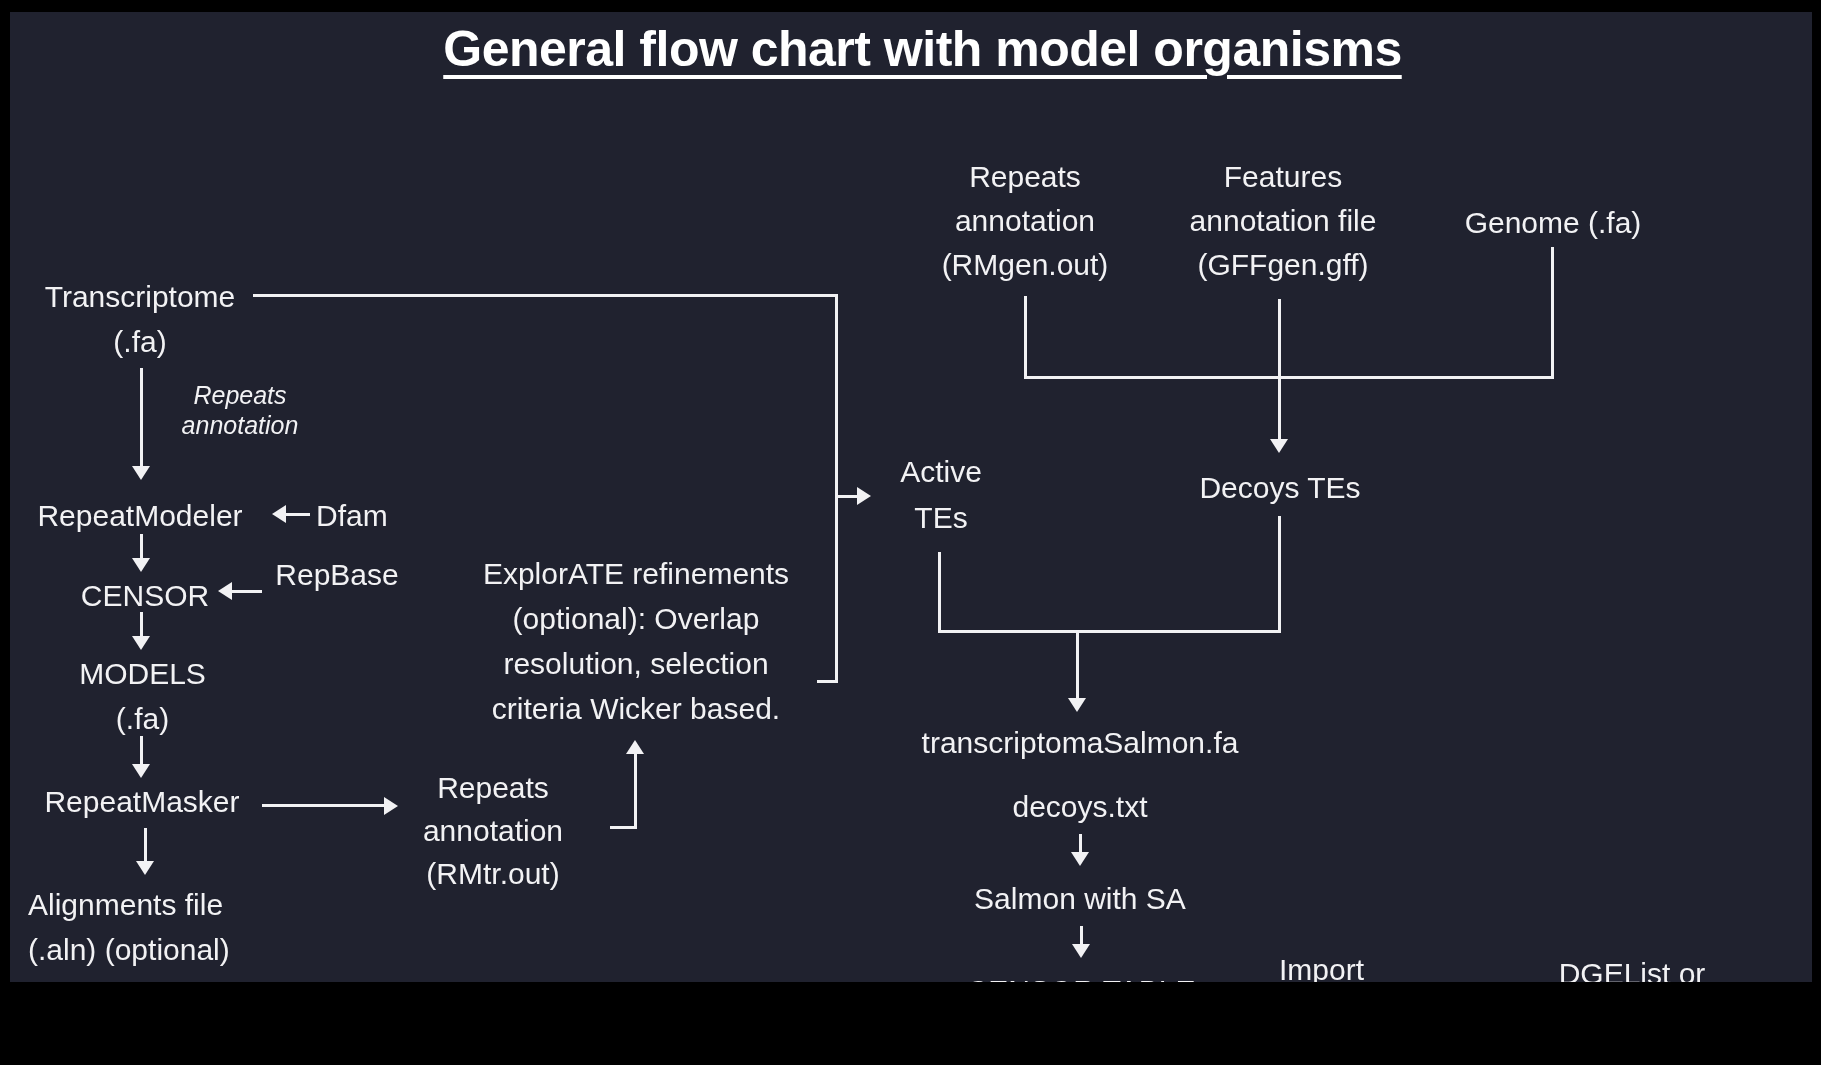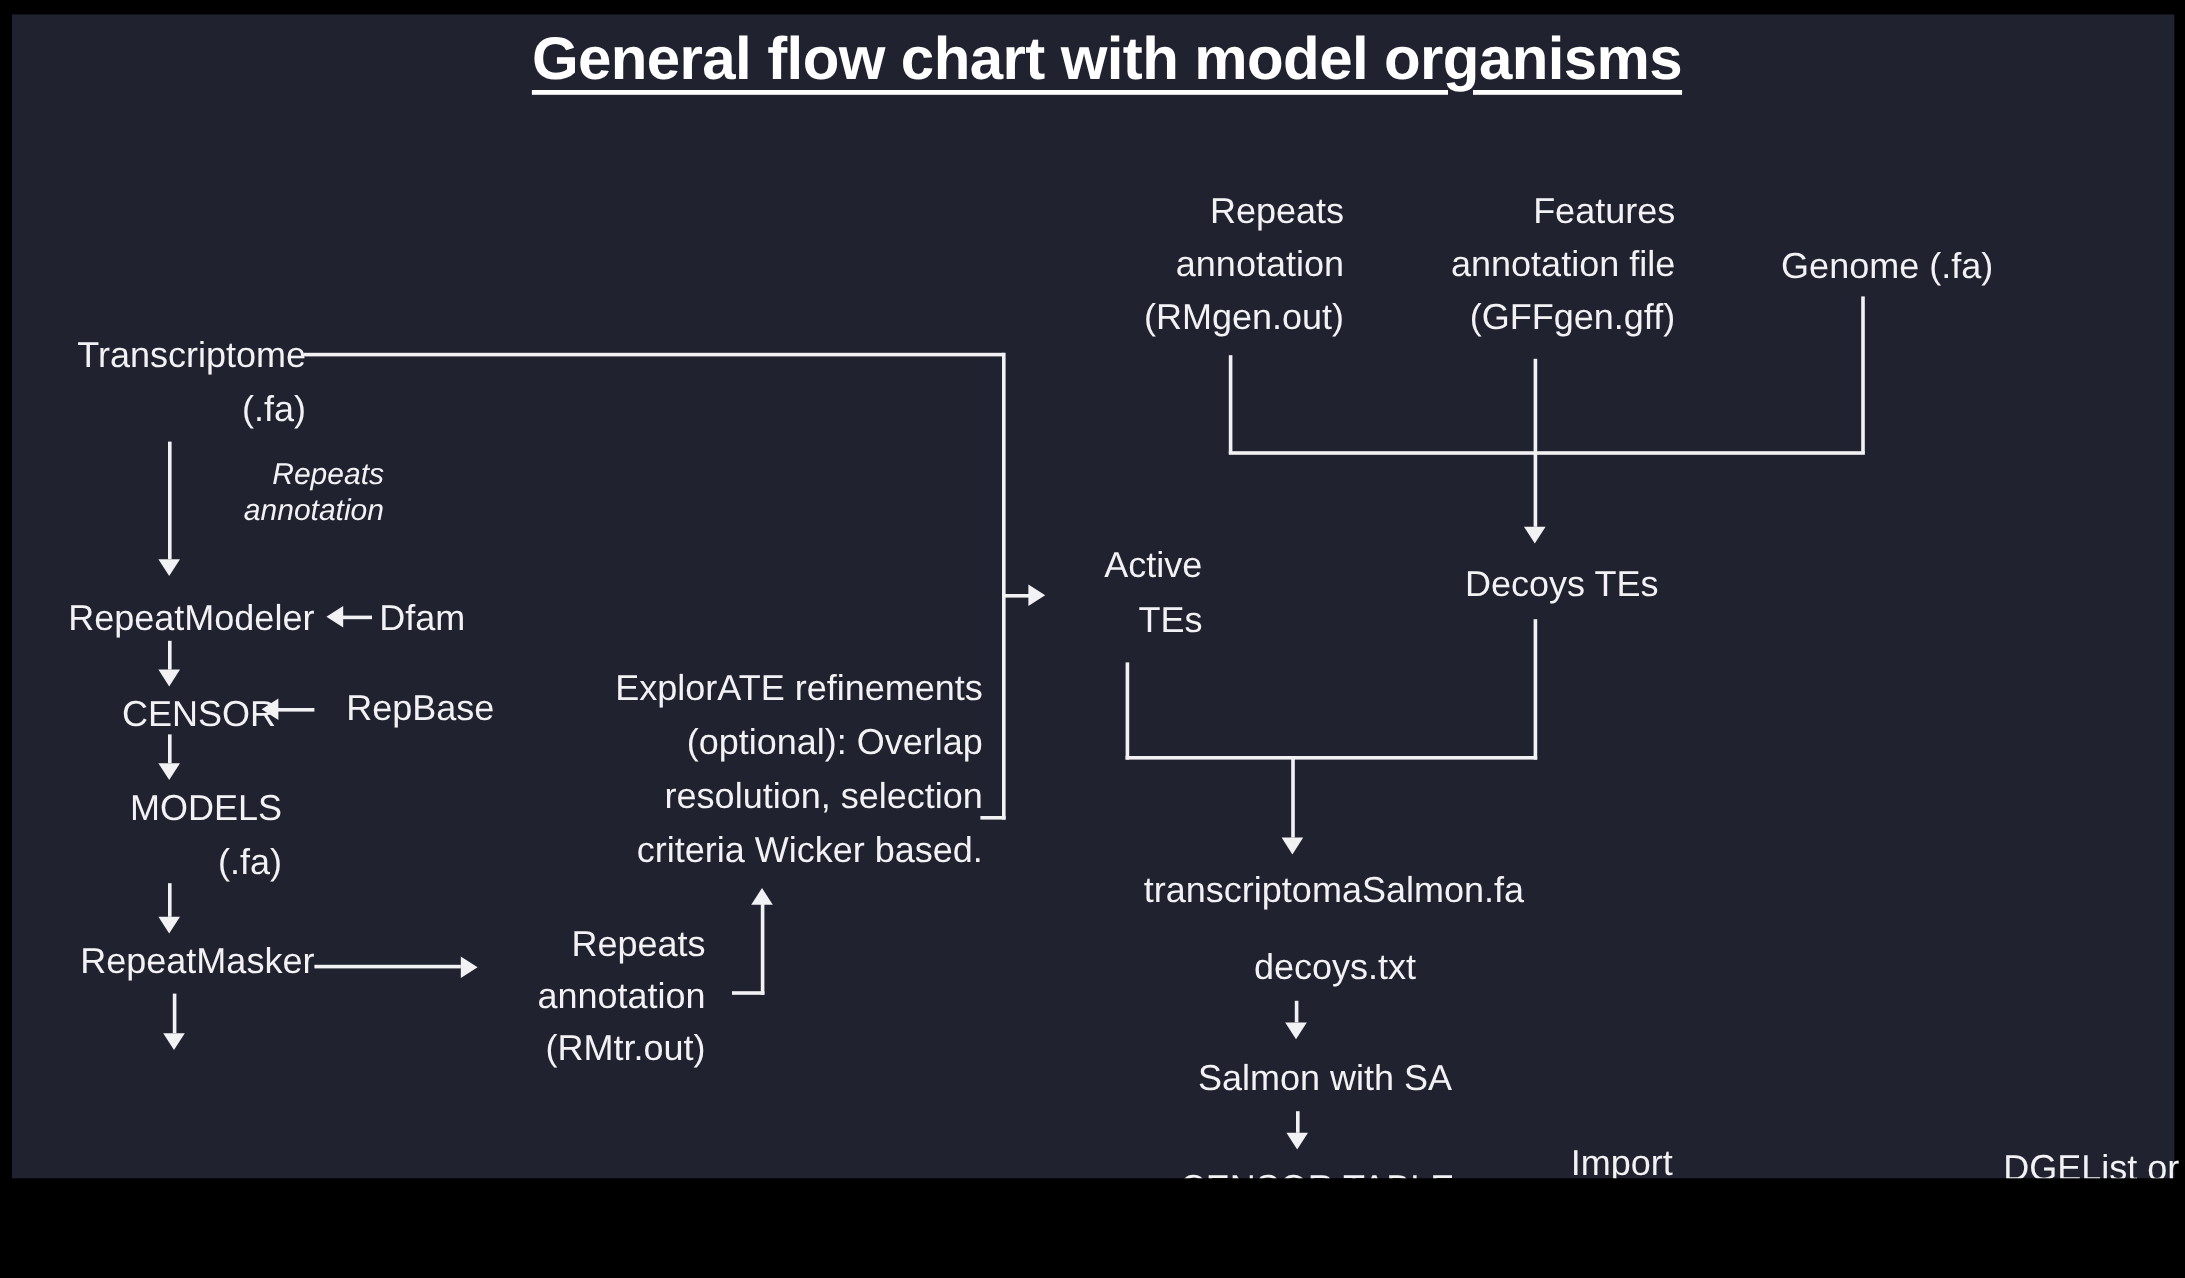--- a/index.html
+++ b/index.html
@@ -1,20 +1,20 @@
 <!DOCTYPE html>
 <html><head>
 <meta charset="utf-8">
 <style>
   html,body{margin:0;padding:0;background:#000;}
   #stage{position:relative;width:1821px;height:982px;background:#000;overflow:hidden;
          font-family:"Liberation Sans",sans-serif;}
   #panel{position:absolute;left:10px;top:12px;width:1802px;height:1031px;background:#20222f;}
   .node{position:absolute;color:#f2f2f4;font-size:30px;line-height:45px;
-        white-space:pre-line;text-align:right;}
+        white-space:pre-line;text-align:center;}
   .title{position:absolute;color:#fff;font-weight:bold;font-size:50px;text-align:center;
          text-decoration:underline;text-underline-offset:9px;text-decoration-thickness:4px;
          letter-spacing:-0.5px;}
   .italic-note{font-style:italic;font-size:25px;line-height:30px;}
   .hline,.vline{position:absolute;background:#f2f2f4;}
   .hline{height:3px;}
   .vline{width:3px;}
   .tri{position:absolute;width:0;height:0;}
   .tri-down{border-left:9px solid transparent;border-right:9px solid transparent;border-top:14px solid #f2f2f4;}
   .tri-up{border-left:9px solid transparent;border-right:9px solid transparent;border-bottom:14px solid #f2f2f4;}
@@ -29,24 +29,26 @@
 
   <div class="title" style="left:420px;top:20px;width:1005px;">General flow chart with model organisms</div>
 
   <div class="node" style="left:25px;top:274px;width:230px;">Transcriptome
 (.fa)</div>
   <div class="node italic-note" style="left:160px;top:380px;width:160px;">Repeats
 annotation</div>
   <div class="node" style="left:18px;top:493px;width:244px;">RepeatModeler</div>
   <div class="node" style="left:316px;top:493px;width:100px;text-align:left;">Dfam</div>
   <div class="node" style="left:60px;top:573px;width:170px;">CENSOR</div>
-  <div class="node" style="left:262px;top:568px;width:150px;text-align:right;">RepBase</div>
+  <div class="node" style="left:262px;top:552px;width:150px;text-align:center;">RepBase</div>
   <div class="node" style="left:50px;top:651px;width:185px;">MODELS
 (.fa)</div>
   <div class="node" style="left:22px;top:779px;width:240px;">RepeatMasker</div>
+  <div class="node" style="left:28px;top:882px;width:290px;text-align:left;">Alignments file
+(.aln) (optional)</div>
 
   <div class="node" style="left:398px;top:766px;width:190px;line-height:43px;">Repeats
 annotation
 (RMtr.out)</div>
   <div class="node" style="left:453px;top:551px;width:366px;">ExplorATE refinements
 (optional): Overlap
 resolution, selection
 criteria Wicker based.</div>
 
   <div class="node" style="left:930px;top:155px;width:190px;line-height:44px;">Repeats

